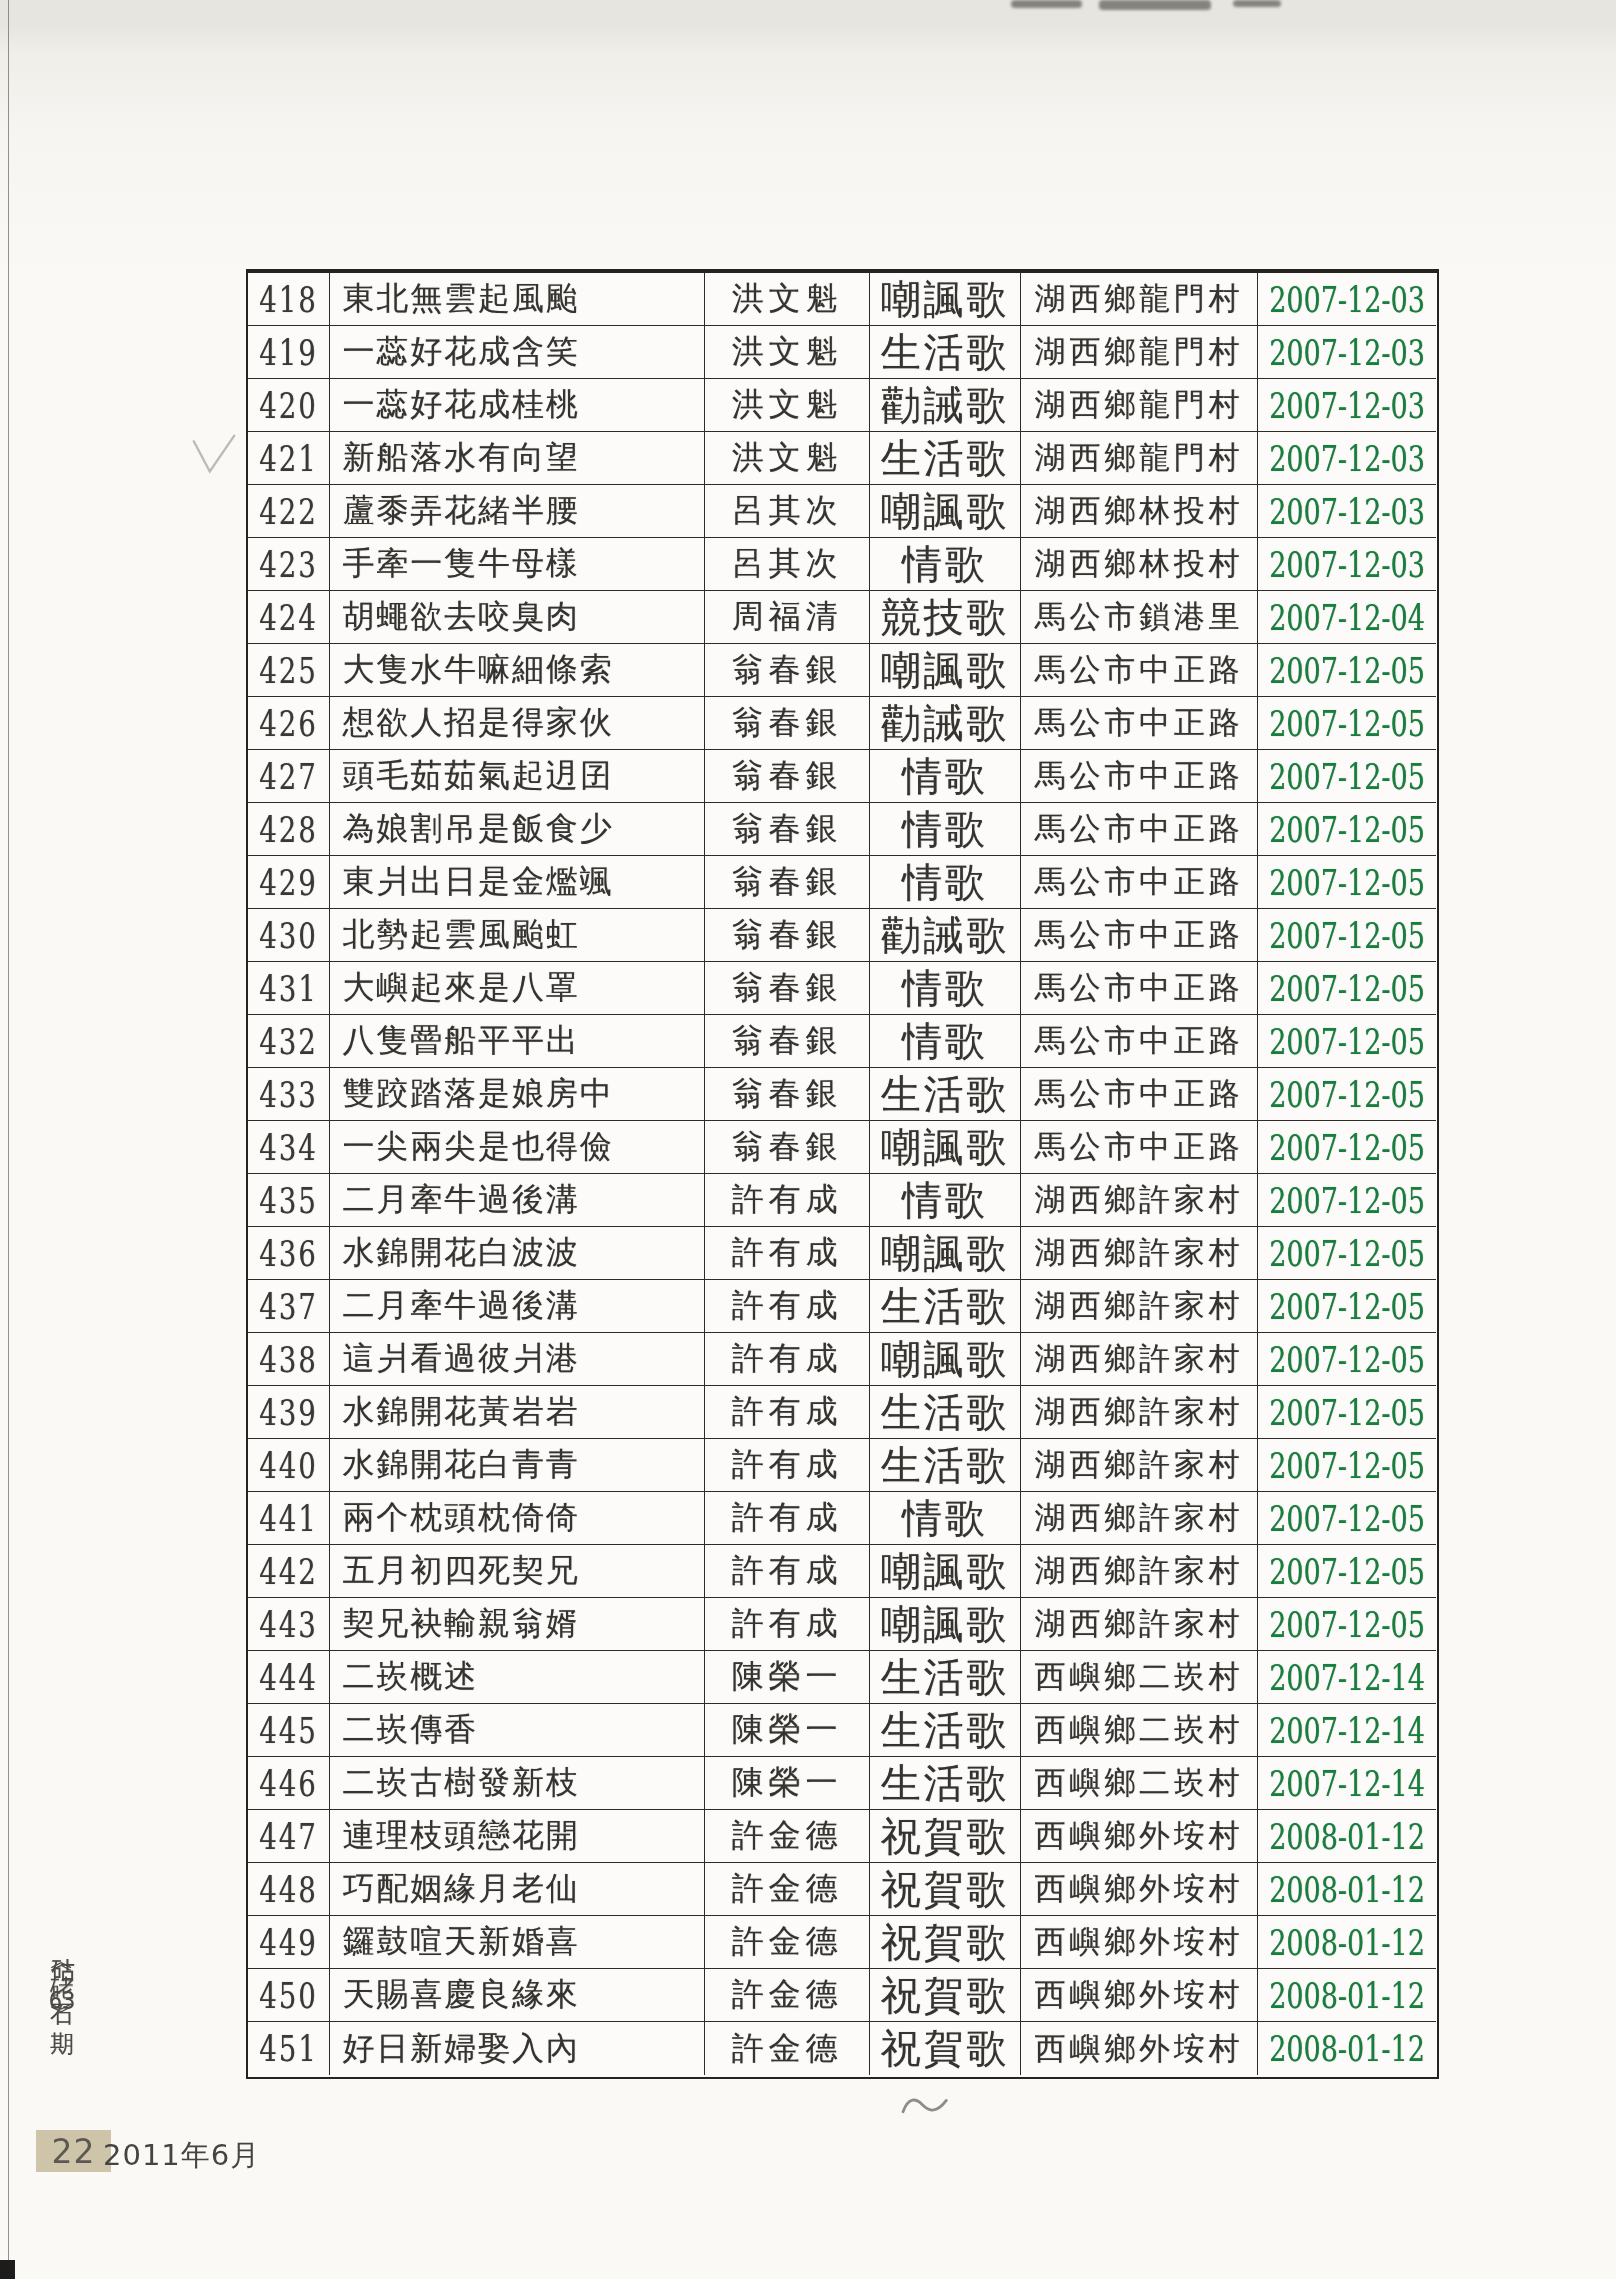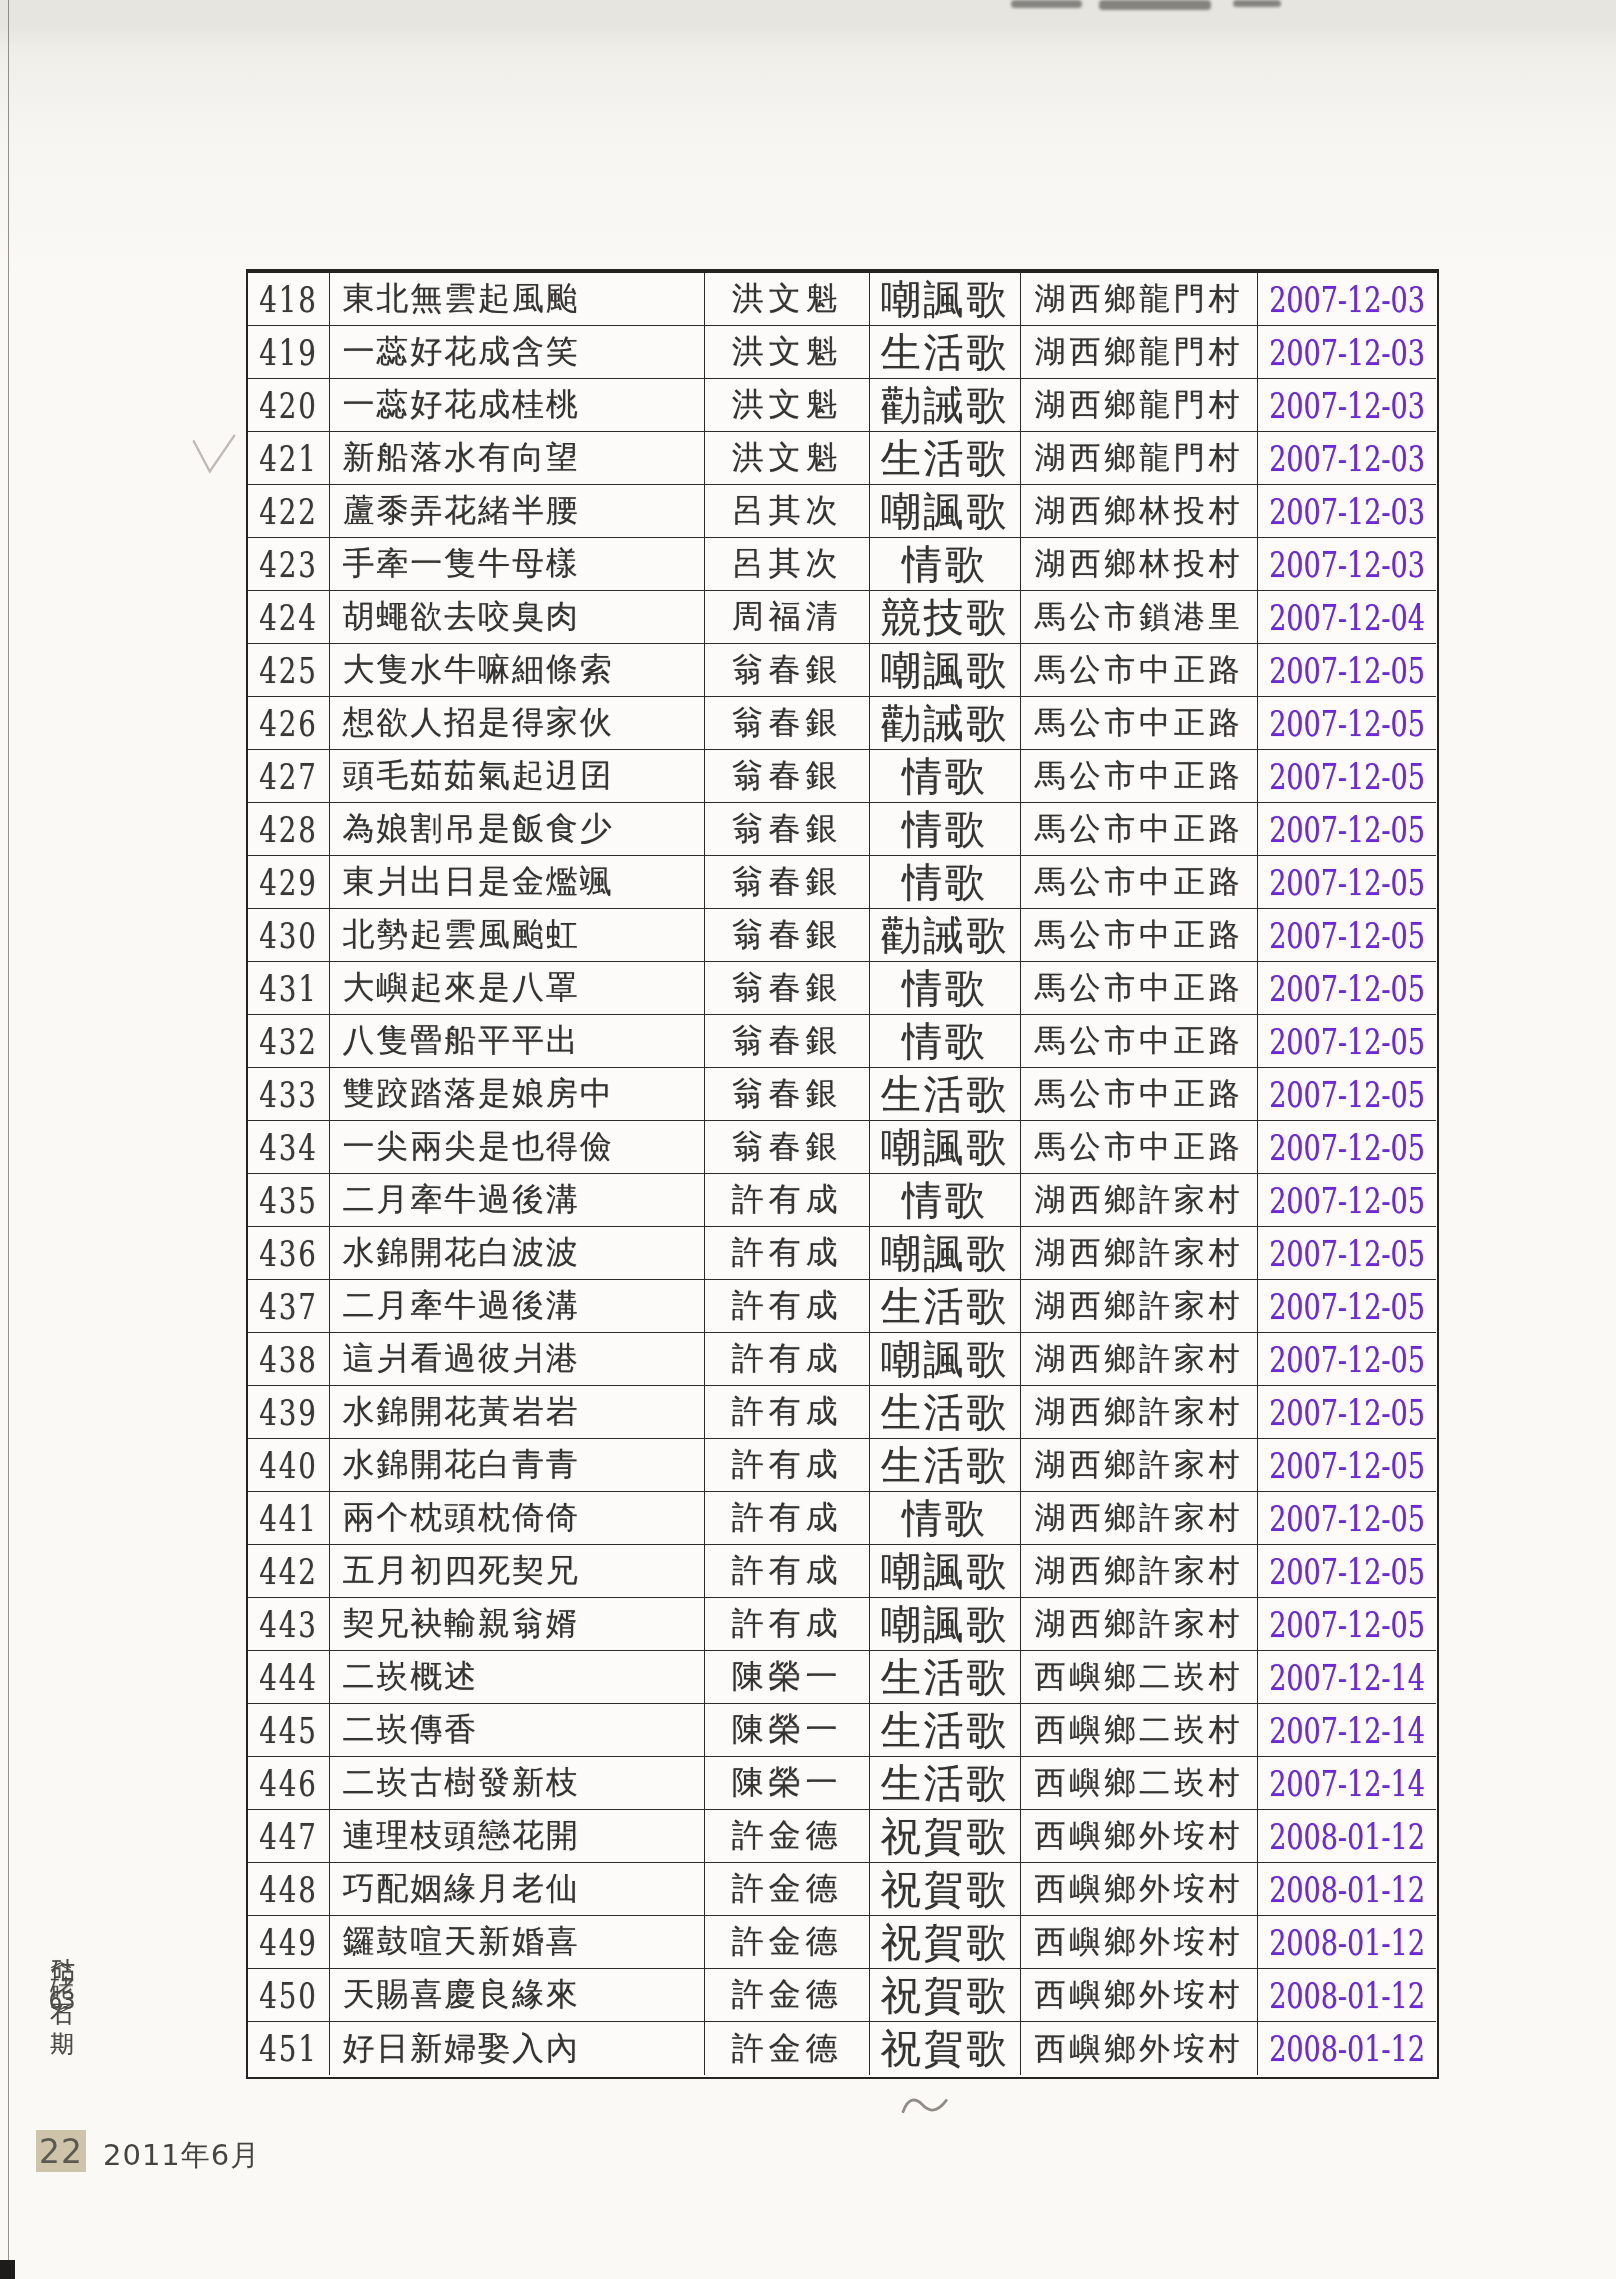--- a/index.html
+++ b/index.html
@@ -42,33 +42,33 @@
     text-shadow:0.3px 0.3px 0.8px rgba(50,46,42,0.5);
     white-space:nowrap;
   }
   .td.last-col{border-right:none;}
   .td.last-row{border-bottom:none;}
   .col-no{font-size:27.6px;letter-spacing:1.9px;color:#3a3834;}
   .col-title{justify-content:flex-start;padding-left:12.4px;font-size:32px;letter-spacing:1.9px;}
   .col-author{font-size:32px;letter-spacing:4.8px;}
   .col-genre{font-size:40px;letter-spacing:2.9px;}
   .col-location{font-size:31px;letter-spacing:3.8px;}
-  .col-date{font-size:27px;color:#6d28d9;}
+  .col-date{font-size:27px;color:#15803d;}
   .num-text{display:inline-block;transform:scaleY(1.3);}
   
   .journal-vert{
     position:absolute;left:46px;top:1955px;height:185px;
     writing-mode:vertical-rl;text-orientation:upright;
     font-family:"DejaVu Sans","Liberation Sans",sans-serif;
     font-size:24px;letter-spacing:1.9px;color:#4c4a46;
     text-shadow:0.3px 0.3px 0.7px rgba(60,58,54,0.4);
   }
   .journal-vert .tcy{text-combine-upright:all;}
   .page-num-box{
-    position:absolute;left:36px;top:2130px;width:50px;height:42px;
+    position:absolute;left:36px;top:2130px;width:75px;height:42px;
     background:#cdc4aa;
     display:flex;align-items:center;justify-content:center;
   }
   .page-num{
     font-family:"DejaVu Sans","Liberation Sans",sans-serif;
     font-size:33px;color:#5b5951;letter-spacing:1px;
   }
   .issue-date{
     position:absolute;left:103px;top:2136px;
     font-family:"DejaVu Sans","Liberation Sans",sans-serif;

